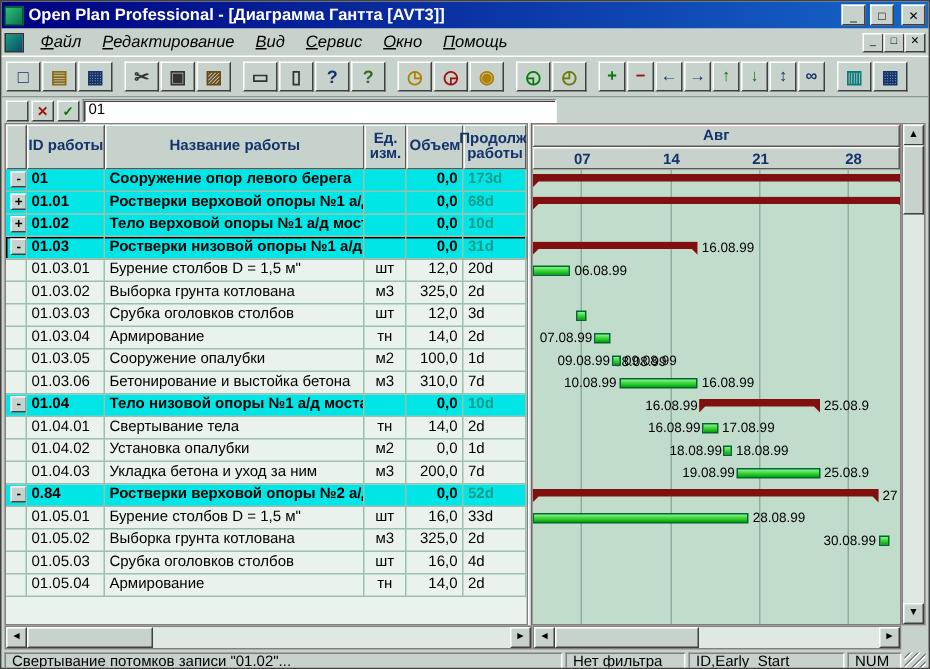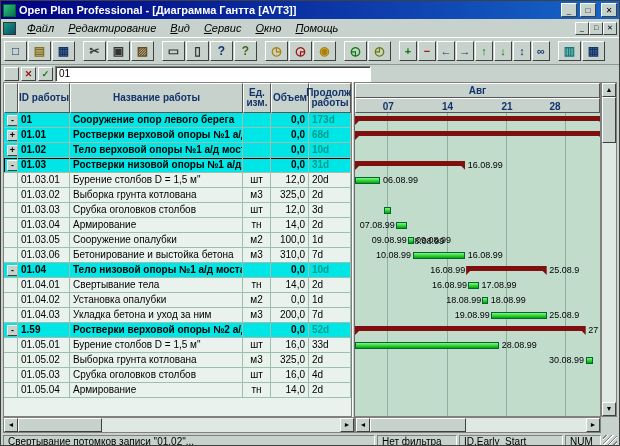--- a/index.html
+++ b/index.html
@@ -285,21 +285,21 @@
           <div class="trow">
             <div class="c mk"></div>
             <div class="c id">01.04.03</div>
             <div class="c name">Укладка бетона и уход за ним</div>
             <div class="c unit">м3</div>
             <div class="c vol">200,0</div>
             <div class="c dur">7d</div>
           </div>
           <div class="trow sum">
             <div class="c mk"><span class="mkbtn">-</span></div>
-            <div class="c id">1.59</div>
+            <div class="c id">0.84</div>
             <div class="c name">Ростверки верховой опоры №2 а/д</div>
             <div class="c unit"></div>
             <div class="c vol">0,0</div>
             <div class="c dur">52d</div>
           </div>
           <div class="trow">
             <div class="c mk"></div>
             <div class="c id">01.05.01</div>
             <div class="c name">Бурение столбов D = 1,5 м"</div>
             <div class="c unit">шт</div>
@@ -335,21 +335,21 @@
     </div>
 
     <div class="splitter"></div>
 
     <div class="gantt-pane">
       <div class="gh-band">Авг</div>
       <div class="gh-band" id="gantt-ticks">
           <span class="tick-label" style="left: 32.2345px;">07</span>
           <span class="tick-label" style="left: 91.6138px;">14</span>
           <span class="tick-label" style="left: 150.993px;">21</span>
-          <span class="tick-label" style="left: 199px;">28</span>
+          <span class="tick-label" style="left: 213px;">28</span>
         </div>
       <div class="gantt-body" id="gantt-body">
           <div class="gridline" style="left: 32.2345px;"></div>
           <div class="gridline" style="left: 91.6138px;"></div>
           <div class="gridline" style="left: 150.993px;"></div>
           <div class="gridline" style="left: 210.372px;"></div>
           <div class="grow">
             <div class="bar sbar" style="left: 0px; width: 248px;"></div>
           </div>
           <div class="grow">

